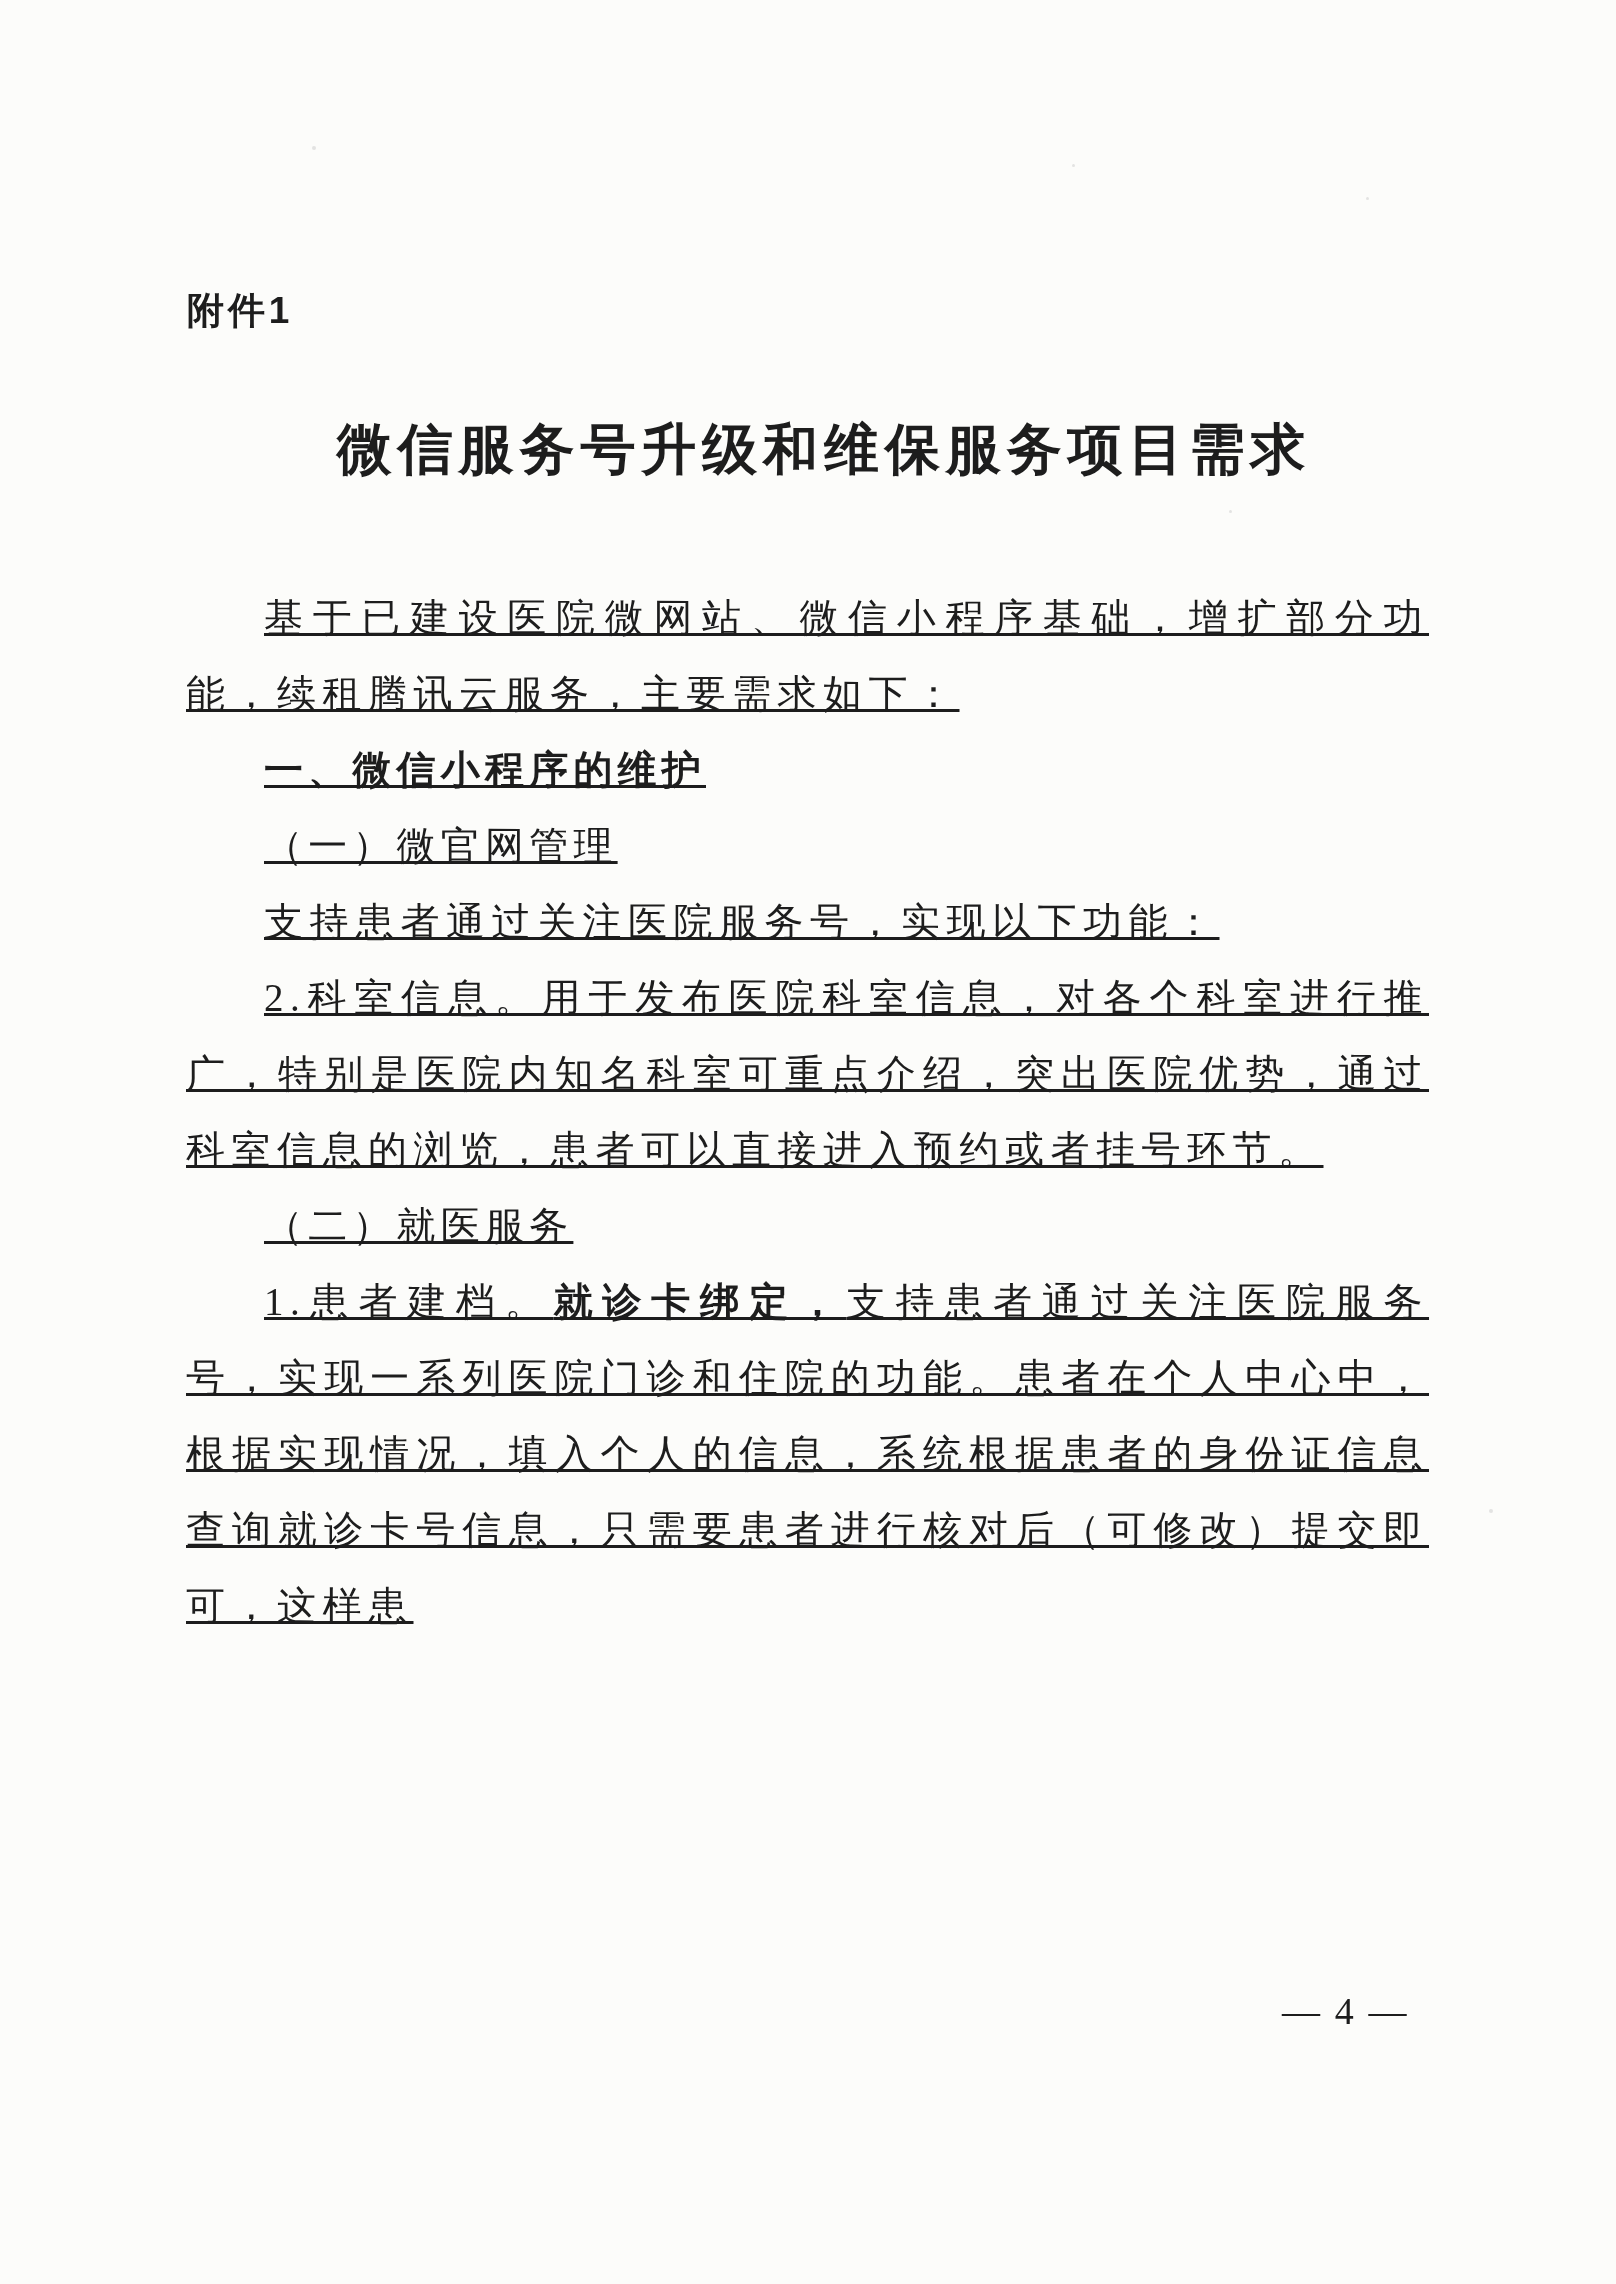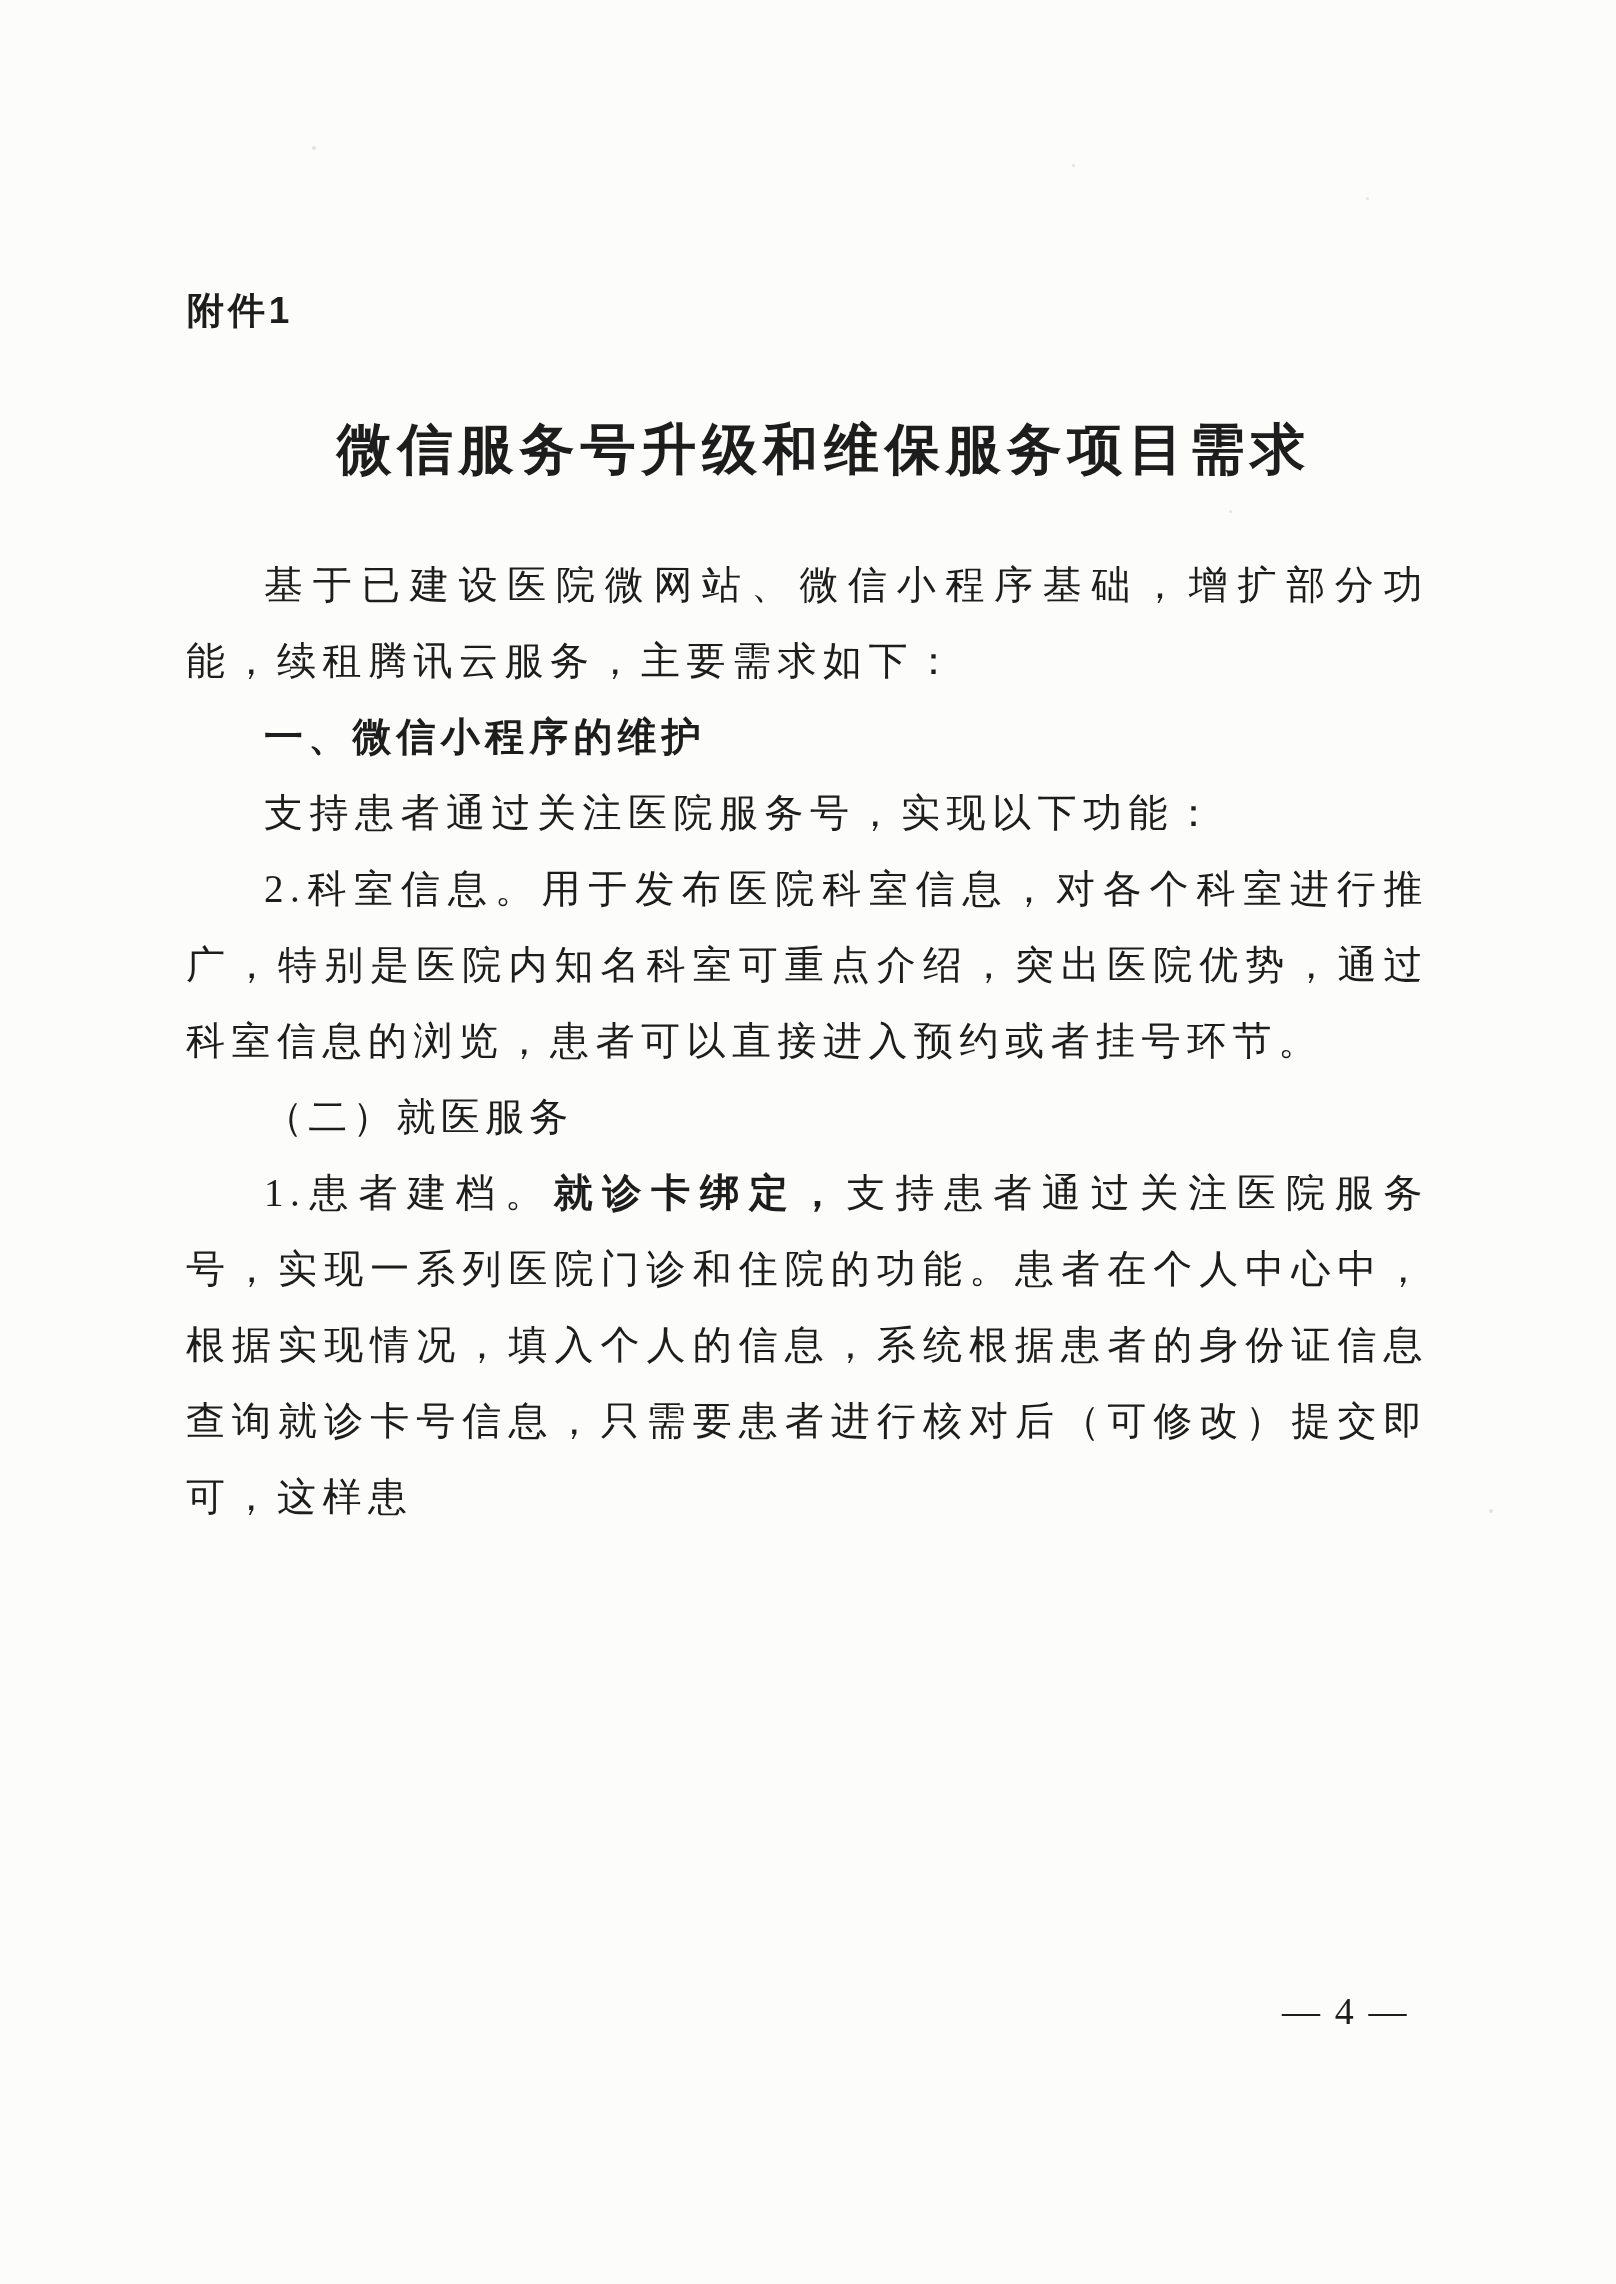--- a/index.html
+++ b/index.html
@@ -29,28 +29,29 @@
     width: 100%;
     margin: 16px;
     text-align: center;
     font-size: 55px;
     font-weight: 700;
     line-height: 1;
     letter-spacing: 5.9px;
   }
   .doc-body {
     position: absolute;
-    top: 547px;
+    top: 580px;
     left: 186px;
     width: 1243px;
     font-size: 39px;
     line-height: 76px;
     letter-spacing: 6.5px;
     text-align: justify;
     text-justify: inter-character;
+    text-decoration: underline;
   }
   .para {
     margin: 0;
     text-indent: 2em;
   }
   .h-section {
     margin: 0;
     text-indent: 2em;
     font-family: "Liberation Sans", sans-serif;
     font-weight: 700;
@@ -99,20 +100,21 @@
   <div class="attachment-label">附件1</div>
 
   <h1 class="doc-title">微信服务号升级和维保服务项目需求</h1>
 
   <div class="doc-body">
 
     <p class="para">基于已建设医院微网站、微信小程序基础，增扩部分功能，续租腾讯云服务，主要需求如下：</p>
 
     <h2 class="h-section">一、微信小程序的维护</h2>
 
+    <h3 class="h-sub">（一）微官网管理</h3>
 
     <p class="para">支持患者通过关注医院服务号，实现以下功能：</p>
 
 
     <p class="para">2.科室信息。用于发布医院科室信息，对各个科室进行推广，特别是医院内知名科室可重点介绍，突出医院优势，通过科室信息的浏览，患者可以直接进入预约或者挂号环节。</p>
 
 
     <h3 class="h-sub">（二）就医服务</h3>
 
     <p class="para"><span>1.患者建档。</span><span class="bold-hei">就诊卡绑定，</span><span>支持患者通过关注医院服务号，实现一系列医院门诊和住院的功能。患者在个人中心中，根据实现情况，填入个人的信息，系统根据患者的身份证信息查询就诊卡号信息，只需要患者进行核对后（可修改）提交即可，这样患</span></p>

